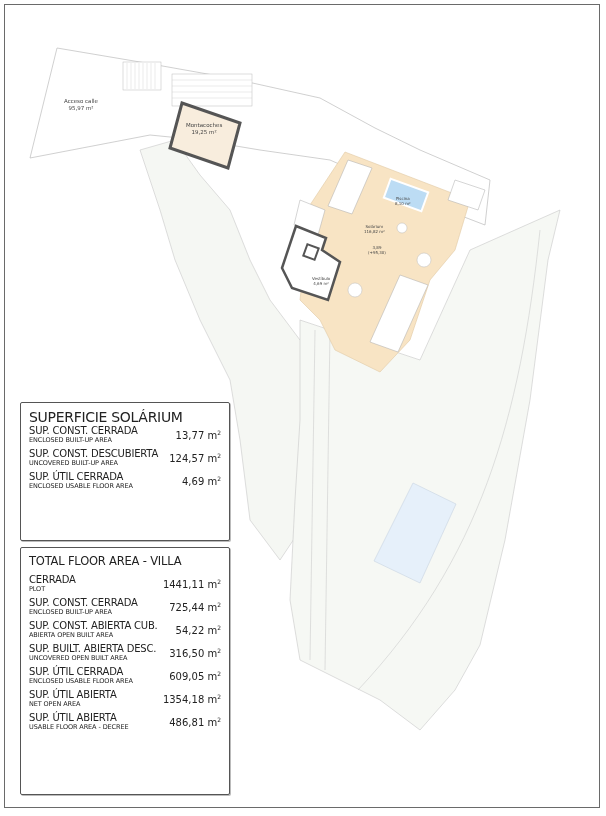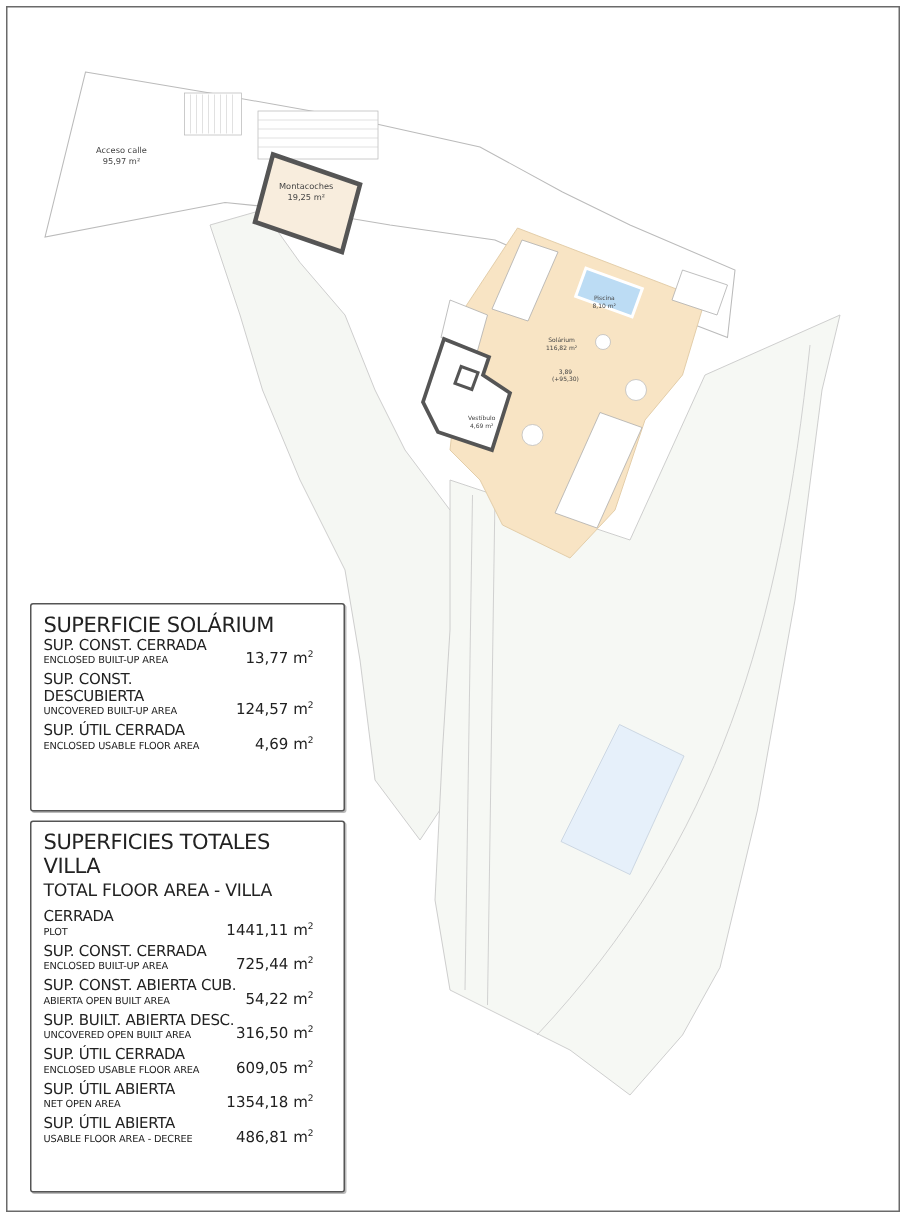--- a/index.html
+++ b/index.html
@@ -1,23 +1,23 @@
 <!DOCTYPE html>
 <html><head>
 <meta charset="utf-8">
 <style>
   html,body{margin:0;padding:0;background:#fff;}
   body{width:606px;height:816px;position:relative;overflow:hidden;font-family:"DejaVu Sans",sans-serif;color:#222;}
   .frame{position:absolute;left:4px;top:4px;width:596px;height:804px;border:1px solid #6a6a6a;box-sizing:border-box;}
   svg.plan{position:absolute;left:0;top:0;}
   .lbl{position:absolute;font-size:5px;color:#444;text-align:center;line-height:1.25;white-space:nowrap;}
-  .box{position:absolute;left:20px;border:1px solid #555;border-radius:2px;background:#fff;box-sizing:border-box;padding:6px 20px 4px 8px;box-shadow:1px 1px 0 #bbb;}
+  .box{position:absolute;left:20px;border:1px solid #555;border-radius:2px;background:#fff;box-sizing:border-box;padding:6px 8px 4px 8px;box-shadow:1px 1px 0 #bbb;}
   .box .t1{font-size:14px;letter-spacing:-0.3px;line-height:16px;}
   .box .t2{font-size:11.5px;letter-spacing:-0.2px;line-height:14px;margin-bottom:6px;}
-  .row{display:flex;justify-content:space-between;align-items:flex-end;margin-bottom:3px;}
+  .row{display:flex;justify-content:space-between;align-items:center;margin-bottom:3px;}
   .row .es{font-size:10px;line-height:11px;letter-spacing:-0.2px;}
   .row .en{font-size:6.5px;line-height:9px;letter-spacing:-0.1px;}
   .row .v{font-size:10px;white-space:nowrap;}
   .row .v sup{font-size:6px;}
 </style>
 </head>
 <body>
 
 <div class="frame"></div>
 
@@ -117,21 +117,20 @@
   <div class="row">
     <div>
         <div class="es">SUP. ÚTIL CERRADA</div>
         <div class="en">ENCLOSED USABLE FLOOR AREA</div>
       </div>
     <div class="v"><span>4,69 m</span><sup>2</sup></div>
   </div>
 </div>
 
 <div class="box" style="top:547px;width:210px;height:248px;">
-  <div class="t1">SUPERFICIES TOTALES VILLA</div>
   <div class="t2">TOTAL FLOOR AREA - VILLA</div>
   <div class="row">
     <div>
         <div class="es">CERRADA</div>
         <div class="en">PLOT</div>
       </div>
     <div class="v"><span>1441,11 m</span><sup>2</sup></div>
   </div>
   <div class="row">
     <div>

